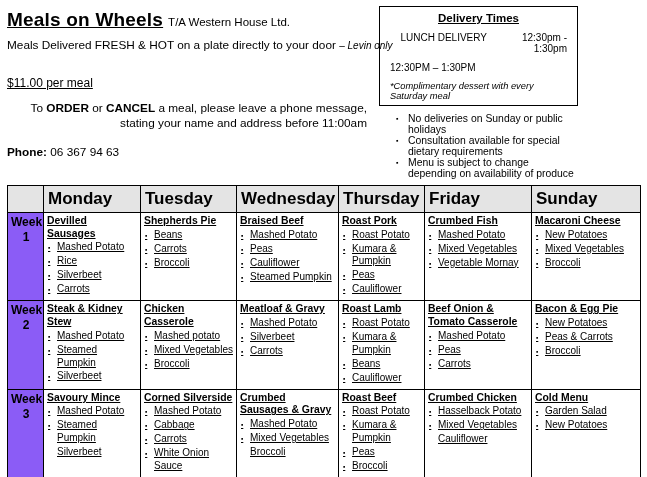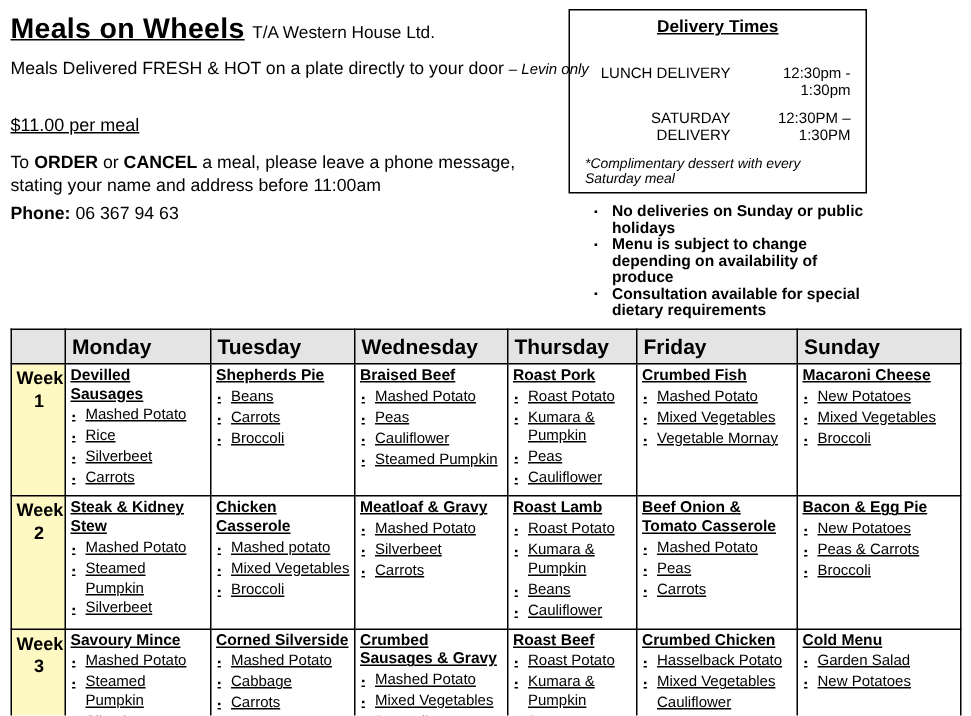--- a/index.html
+++ b/index.html
@@ -23,55 +23,55 @@
     font-size: 19px; font-weight: bold; text-decoration: underline;
     letter-spacing: .2px;
   }
   .subtitle { font-size: 11.5px; margin-left: 5px; }
 
   .tagline { font-size: 11.8px; margin-top: 7px; white-space: nowrap; }
   .tagline .note-it { font-style: italic; font-size: 10px; }
 
   .price { font-size: 12px; font-weight: normal; text-decoration: underline; margin-top: 24px; }
 
-  .order { font-size: 11.8px; margin-top: 11px; line-height: 1.3; width: 360px; }
+  .order { font-size: 11.8px; margin-top: 11px; line-height: 1.3; width: 360px; text-align: right; }
   .order b { font-weight: bold; }
 
-  .phone-line { font-size: 11.8px; margin-top: 3px; }
+  .phone-line { font-size: 11.8px; margin-top: 13px; }
   .phone-line .lbl { font-weight: bold; }
 
   
   .delivery-box { border: 1.5px solid #000; padding: 5px 10px 4px 10px; }
   .delivery-title {
     text-align: center; font-weight: bold; text-decoration: underline;
-    font-size: 11.5px; margin-bottom: 20px;
+    font-size: 11.5px; margin-bottom: 8px;
   }
   .delivery-row { display: flex; font-size: 10px; margin: 8px 0; text-align: right; }
   .delivery-row .dlabel { width: 97px; flex: none; }
   .delivery-row .dtime { }
   .delivery-note { font-style: italic; font-size: 9.3px; margin-top: 1px; }
 
   .notes { margin-top: 7px; padding-left: 17px; }
-  .note-row { display: flex; font-size: 10.4px; margin: 0 0; font-weight: bold; }
+  .note-row { display: flex; font-size: 10.4px; margin: 0 0; }
   .note-row .sq { flex: none; width: 12px; font-size: 7px; line-height: 1.7; }
 
   
   table.menu {
     border-collapse: collapse; margin-top: 6px;
     width: 633px; table-layout: fixed;
   }
   table.menu th, table.menu td {
     border: 1px solid #000; vertical-align: top; padding: 2px 2px 3px 3px;
   }
   table.menu thead th {
     background: #e4e4e4; text-align: left;
-    font-size: 14px; font-weight: bold; padding: 3px 4px; margin-top: 44px;
+    font-size: 17px; font-weight: bold; padding: 3px 4px; margin-top: 44px;
   }
   td.week-cell {
-    background: #fef9c3; text-align: center;
+    background: #8b5cf6; text-align: center;
     font-size: 12px; font-weight: bold; padding-top: 4px; line-height: 1.25;
   }
   .meal-title {
     font-size: 10.4px; font-weight: bold; text-decoration: underline;
     line-height: 1.22; margin-bottom: 1px;
   }
   ul.sides { list-style: none; margin: 1px 0 0 0; padding: 0; }
   ul.sides li { display: flex; font-size: 10px; line-height: 1.28; margin: 1px 0; text-decoration: underline; }
   ul.sides li .sq { flex: none; width: 10px; font-size: 6.5px; line-height: 2; padding-left: 1px; }
   ul.sides li .nosq { flex: none; width: 10px; }
@@ -101,38 +101,37 @@
 
     <div class="top-right">
       <div class="delivery-box">
         <div class="delivery-title">Delivery Times</div>
         <div id="delivery-rows">
             <div class="delivery-row">
               <span class="dlabel">LUNCH DELIVERY</span>
               <span class="dtime">12:30pm - 1:30pm</span>
             </div>
             <div class="delivery-row">
-              <span class="dlabel">SATURDAY DELIVERY</span>
               <span class="dtime">12:30PM – 1:30PM</span>
             </div>
           </div>
         <div class="delivery-note">*Complimentary dessert with every Saturday meal</div>
       </div>
       <div class="notes" id="notes-list">
           <div class="note-row">
             <span class="sq">▪</span>
             <span>No deliveries on Sunday or public holidays</span>
           </div>
           <div class="note-row">
             <span class="sq">▪</span>
-            <span>Menu is subject to change depending on availability of produce</span>
+            <span>Consultation available for special dietary requirements</span>
           </div>
           <div class="note-row">
             <span class="sq">▪</span>
-            <span>Consultation available for special dietary requirements</span>
+            <span>Menu is subject to change depending on availability of produce</span>
           </div>
         </div>
     </div>
   </div>
 
   <table class="menu">
     <colgroup>
       <col style="width:36px">
         <col style="width:97px">
         <col style="width:96px">

